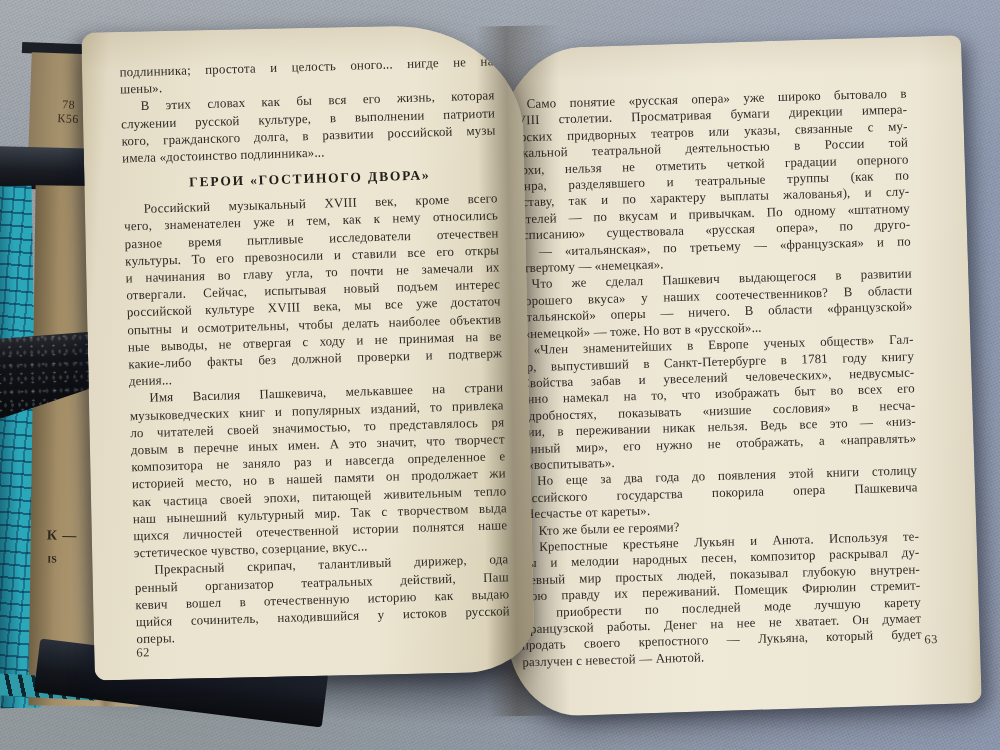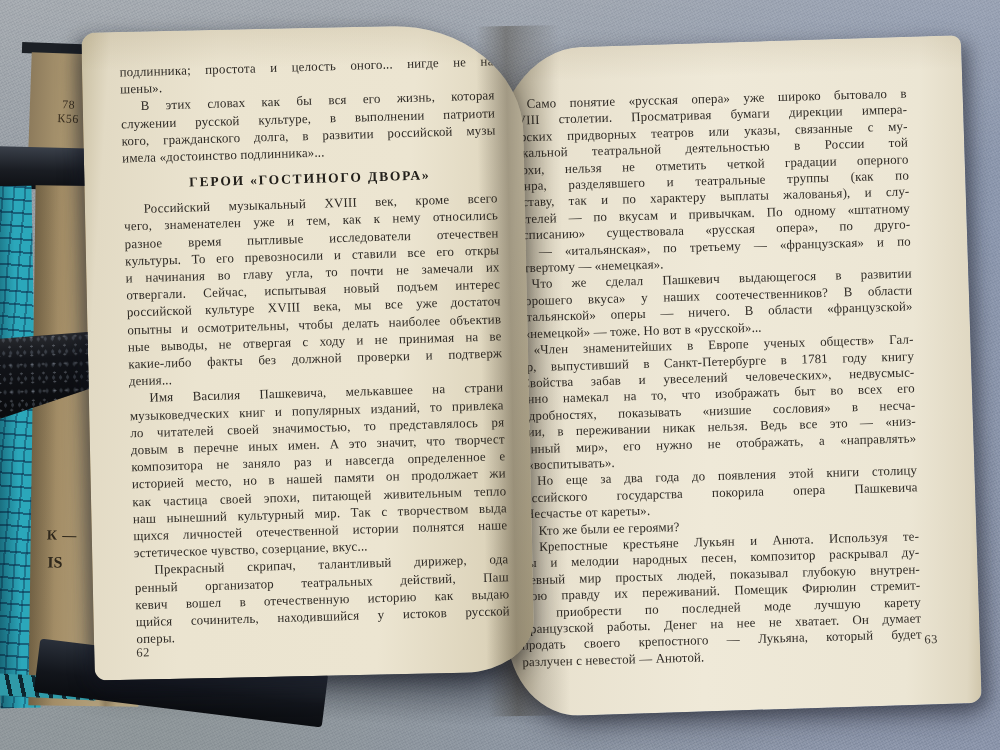--- a/index.html
+++ b/index.html
@@ -28,21 +28,21 @@
     background-image:
       linear-gradient(90deg, rgba(0,25,40,.45) 0%, transparent 55%),
       repeating-linear-gradient(6deg, rgba(10,40,70,.55) 0 2px, transparent 2px 13px),
       repeating-linear-gradient(96deg, rgba(10,40,70,.38) 0 2px, transparent 2px 11px);}
   .tan-strip{left:32px;top:186px;width:110px;height:520px;transform:rotate(.8deg);z-index:3;
     background:
       linear-gradient(90deg, rgba(50,38,20,.28) 0%, transparent 22%),
       linear-gradient(90deg, transparent 64%, rgba(60,45,25,.25) 70%, transparent 80%),
       linear-gradient(90deg,#8a7857 0%,#a48e67 25%,#b6a37d 60%,#bfae88 100%);}
   .partial-k{position:absolute;left:16px;top:342px;color:#2f281c;font-size:14px;font-weight:bold;letter-spacing:1px;}
-  .partial-is{position:absolute;left:17px;top:368px;color:#2f281c;font-size:16px;font-weight:bold;}
+  .partial-is{position:absolute;left:17px;top:368px;color:#2f281c;font-size:10px;font-weight:bold;}
   .strap{left:-6px;top:332px;width:126px;height:86px;z-index:4;transform:rotate(-2deg);
     clip-path:polygon(0 6%, 96% 0, 100% 22%, 97% 58%, 0 100%);
     background-color:#121419;
     background-image:
       radial-gradient(rgba(215,225,240,.30) 1px, transparent 1.5px),
       radial-gradient(rgba(180,195,215,.22) 1px, transparent 1.4px),
       linear-gradient(180deg, rgba(255,255,255,.10), transparent 30%, rgba(0,0,0,.4) 85%);
     background-size:11px 9px, 7px 13px, 100% 100%;
     box-shadow:4px 10px 14px rgba(10,12,18,.45);}
   .teal-bottom-edge{left:-4px;top:676px;width:100px;height:22px;transform:rotate(3deg);z-index:3;

